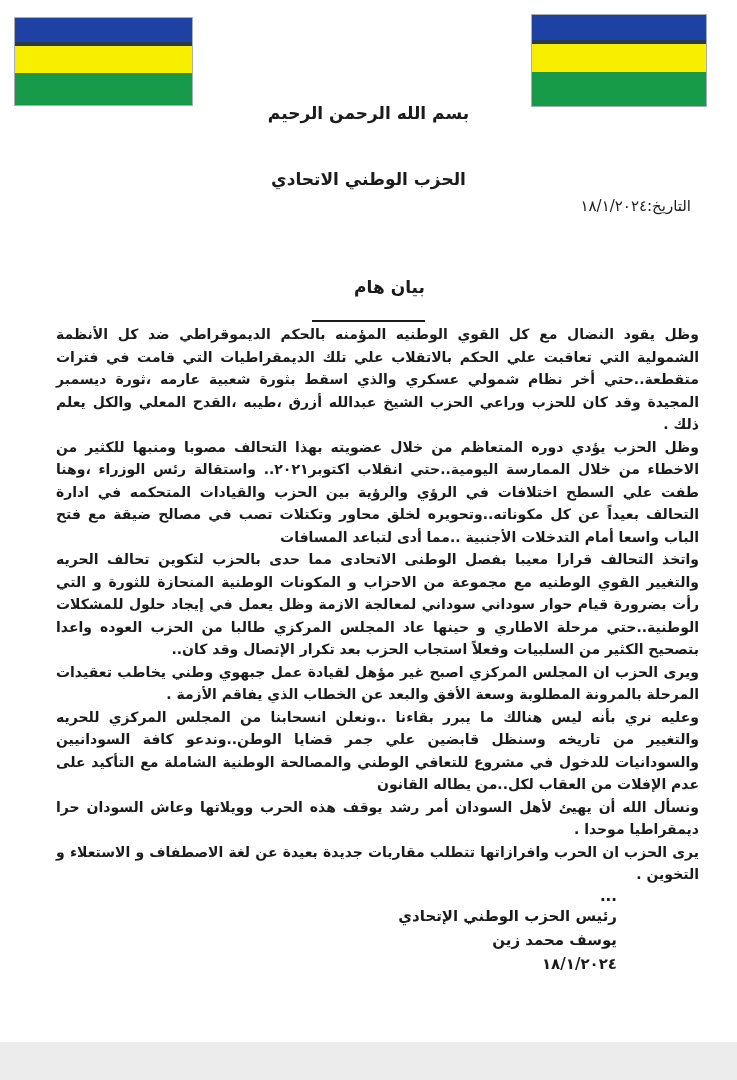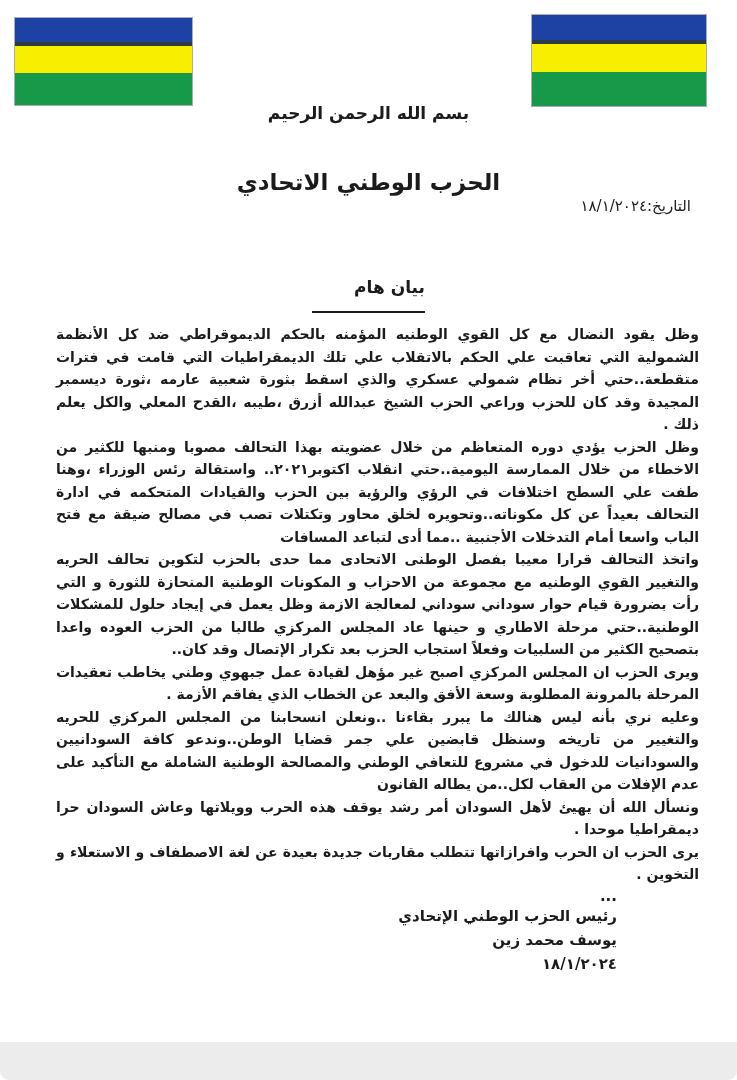--- a/index.html
+++ b/index.html
@@ -1,38 +1,38 @@
 <!DOCTYPE html>
 <html lang="ar" dir="rtl" style="--flag-blue: #1e42a4; --flag-separator: #2c3a42; --flag-yellow: #f7ee00; --flag-green: #17994a; --flag-border: #a9aeb4; --text: #1b1b1b; --footer: #ececec;"><head>
 <meta charset="utf-8">
 <style>
   html,body{margin:0;padding:0;background:#ffffff;}
   body{width:737px;height:1080px;overflow:hidden;font-family:"DejaVu Sans",sans-serif;}
   .page{position:relative;width:737px;height:1080px;background:#ffffff;overflow:hidden;
-        direction:rtl;color:var(--text,#1b1b1b);border-radius:9px;}
+        direction:rtl;color:var(--text,#1b1b1b);}
   
   .flag{position:absolute;box-sizing:border-box;border:1px solid #a9aeb4;
         display:flex;flex-direction:column;}
   .flag-left{top:17px;left:14px;width:179px;height:89px;}
   .flag-right{top:14px;right:30px;width:176px;height:93px;}
   .stripe{width:100%;}
   .stripe.blue{flex:28;background:var(--flag-blue,#1e42a4);}
   .stripe.sep{flex:4;background:var(--flag-separator,#2c3a42);}
   .stripe.yellow{flex:31;background:var(--flag-yellow,#f7ee00);}
   .stripe.green{flex:37;background:var(--flag-green,#17994a);}
   
   .bismillah{position:absolute;top:103px;left:0;right:0;text-align:center;
              font-size:17px;font-weight:bold;letter-spacing:.3px;}
   .party-name{position:absolute;top:169px;left:0;right:0;text-align:center;
-              font-size:23px;font-weight:bold;}
+              font-size:17px;font-weight:bold;}
   .date-line{position:absolute;top:197px;right:46px;font-size:15px;font-weight:normal;}
   .title-wrap{position:absolute;top:277px;left:0;right:0;text-align:center;}
   .statement-title{display:inline-block;font-size:17px;font-weight:bold;
                    border-bottom:2px solid var(--text,#1b1b1b);
-                   padding-bottom:14px;padding-inline-end:42px;}
+                   padding-bottom:23px;padding-inline-end:42px;}
   
   .doc-body{position:absolute;top:323px;right:38px;left:56px;
             font-size:14px;font-weight:bold;line-height:22.5px;
             text-align:justify;text-justify:inter-word;}
   .doc-body p{margin:0;}
   .signature{padding-inline-start:82px;margin-top:2px;font-weight:bold;font-size:15px;
              line-height:24px;text-align:right;}
   .signature .dots{font-size:15px;line-height:16px;text-align:right;}
   
   .footer-bar{position:absolute;left:0;right:0;bottom:0;height:38px;

